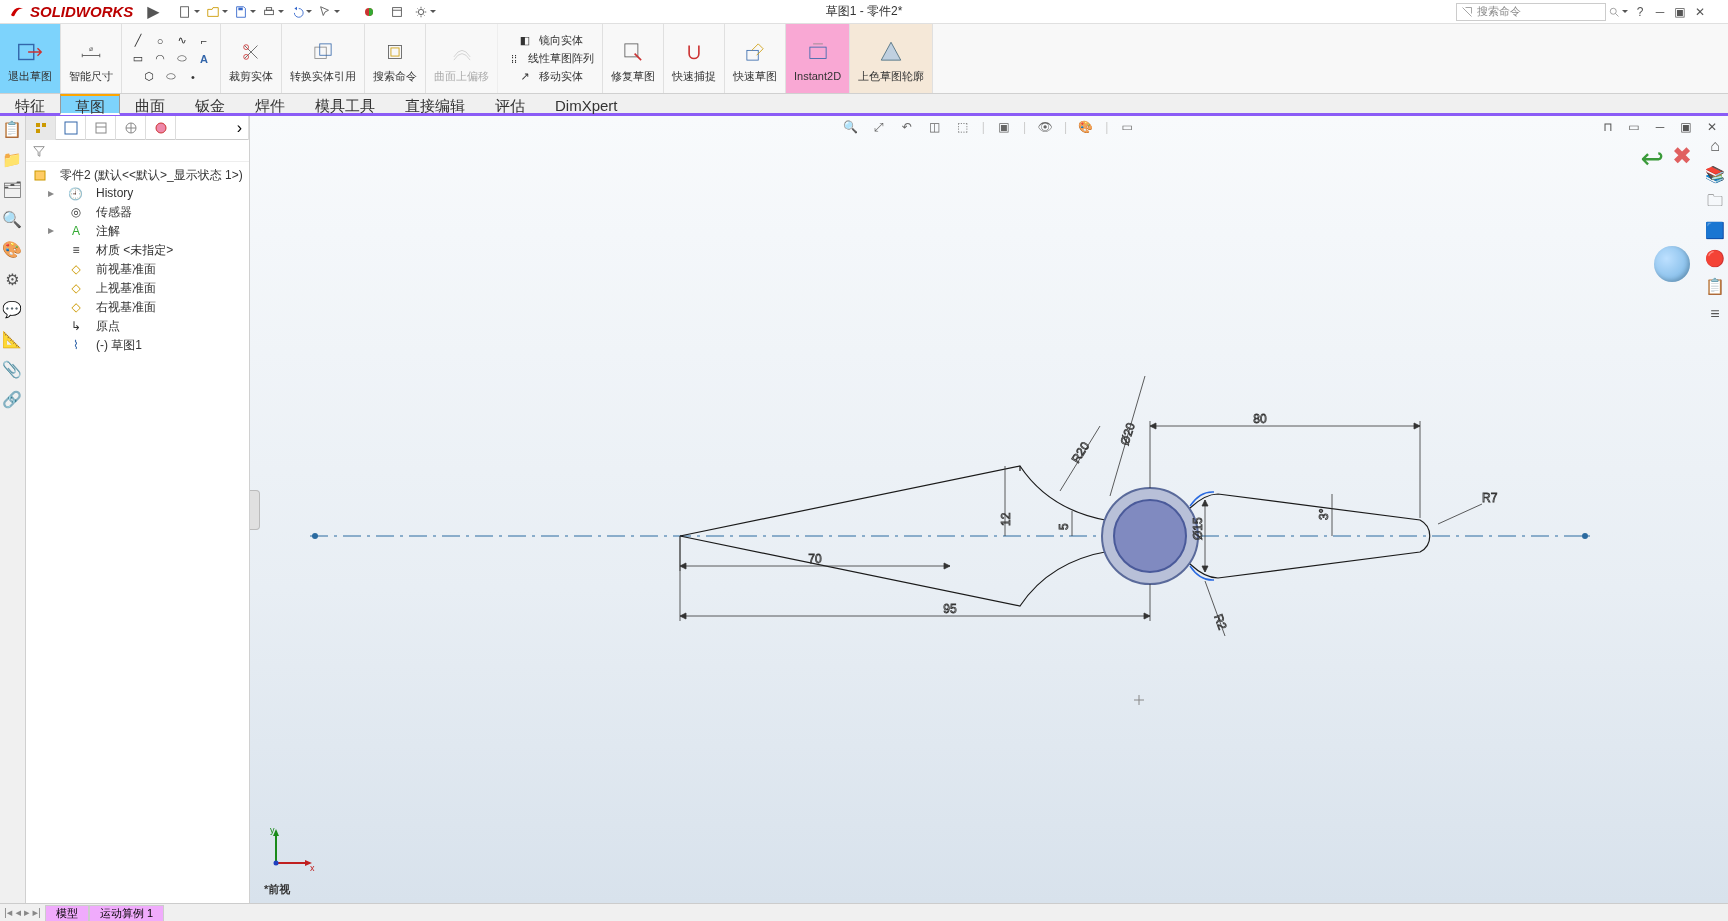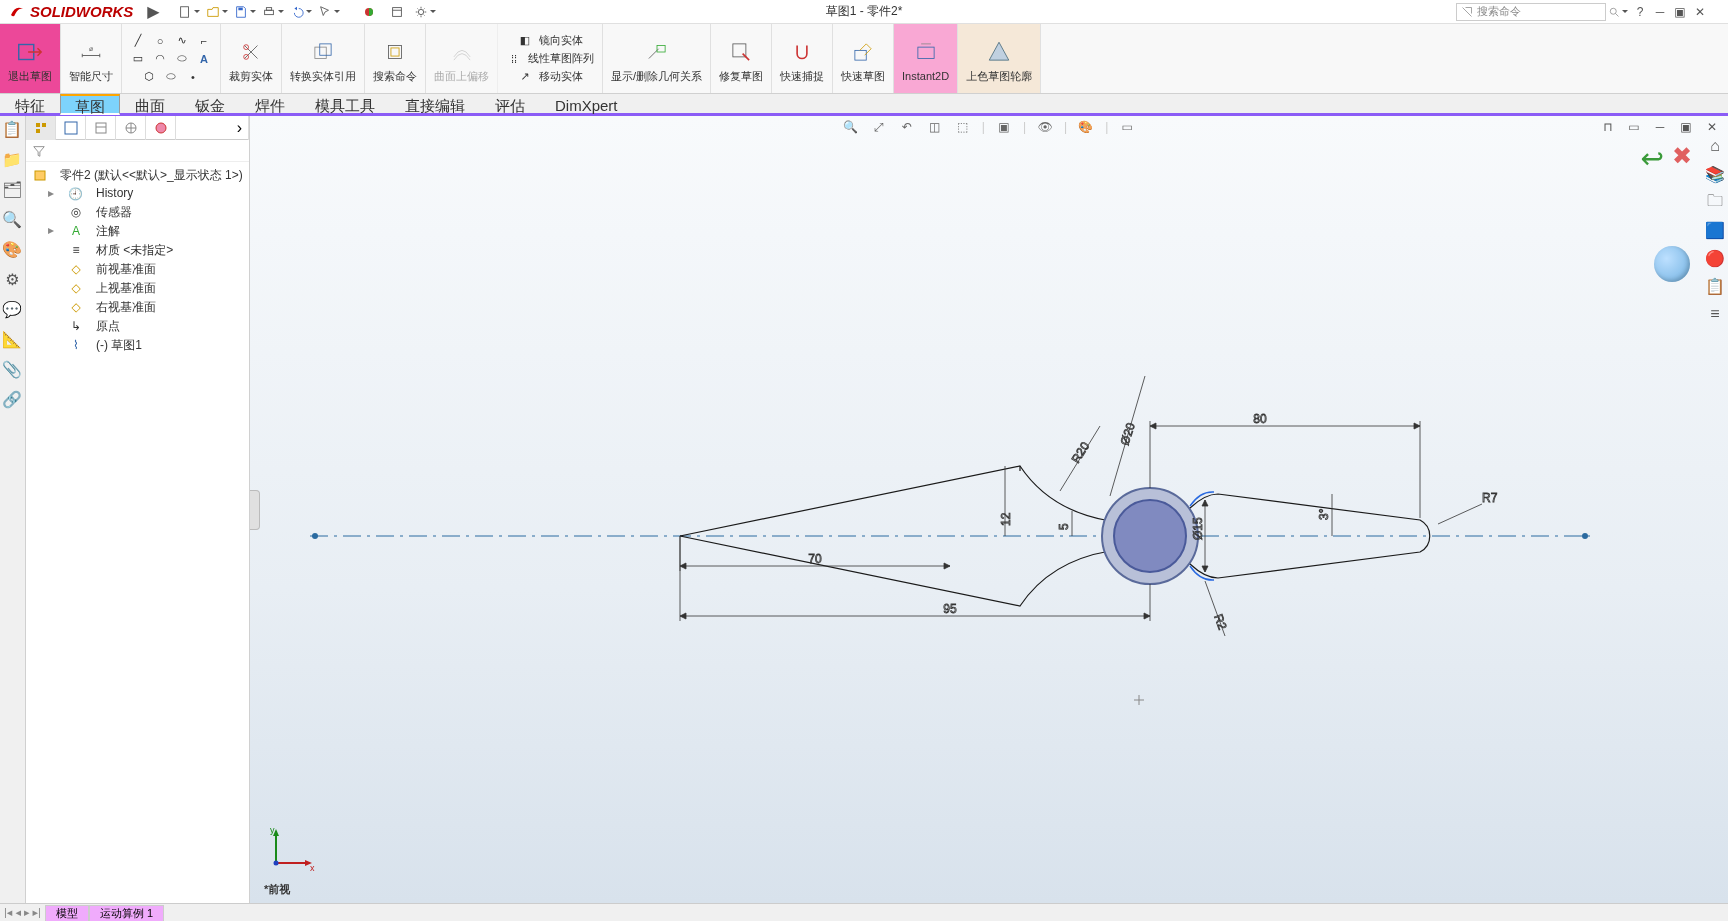--- a/index.html
+++ b/index.html
@@ -155,21 +155,21 @@
         </svg>
       </span>
     <span class="win-btn drop">?</span>
     <span class="win-btn">─</span>
     <span class="win-btn">▣</span>
     <span class="win-btn">✕</span>
   </div>
 </div>
 
 <div class="ribbon">
-  <div class="rib-group" style="background:#ec4899">
+  <div class="rib-group" style="background:#7dd3fc">
     <div class="rib-big"><div class="ic">
           <svg width="30" height="30" viewBox="0 0 32 32">
             <rect x="4" y="8" width="16" height="16" fill="none" stroke="#36a" stroke-width="1.5"></rect>
             <path d="M14 16h14M24 12l4 4-4 4" fill="none" stroke="#c33" stroke-width="1.5"></path>
           </svg>
         </div><span>退出草图</span></div>
   </div>
   <div class="rib-group">
     <div class="rib-big"><div class="ic">
           <svg width="28" height="28" viewBox="0 0 32 32">
@@ -237,28 +237,20 @@
       </div>
     <div class="rib-small-row">
         <span class="si">⁞⁞</span>
         <span>线性草图阵列</span>
       </div>
     <div class="rib-small-row">
         <span class="si">↗</span>
         <span>移动实体</span>
       </div>
   </div>
-  <div class="rib-group">
-      <div class="rib-big"><div class="ic">
-          <svg width="26" height="26" viewBox="0 0 32 32">
-            <line x1="6" y1="24" x2="18" y2="12" stroke="#555"></line>
-            <rect x="16" y="8" width="10" height="8" fill="none" stroke="#3a3"></rect>
-          </svg>
-        </div><span>显示/删除几何关系</span></div>
-    </div>
   <div class="rib-group">
       <div class="rib-big"><div class="ic">
           <svg width="26" height="26" viewBox="0 0 32 32">
             <rect x="6" y="6" width="16" height="16" fill="none" stroke="#555"></rect>
             <path d="M18 18l8 8" stroke="#c33" stroke-width="2"></path>
           </svg>
         </div><span>修复草图</span></div>
     </div>
   <div class="rib-group">
       <div class="rib-big"><div class="ic">

